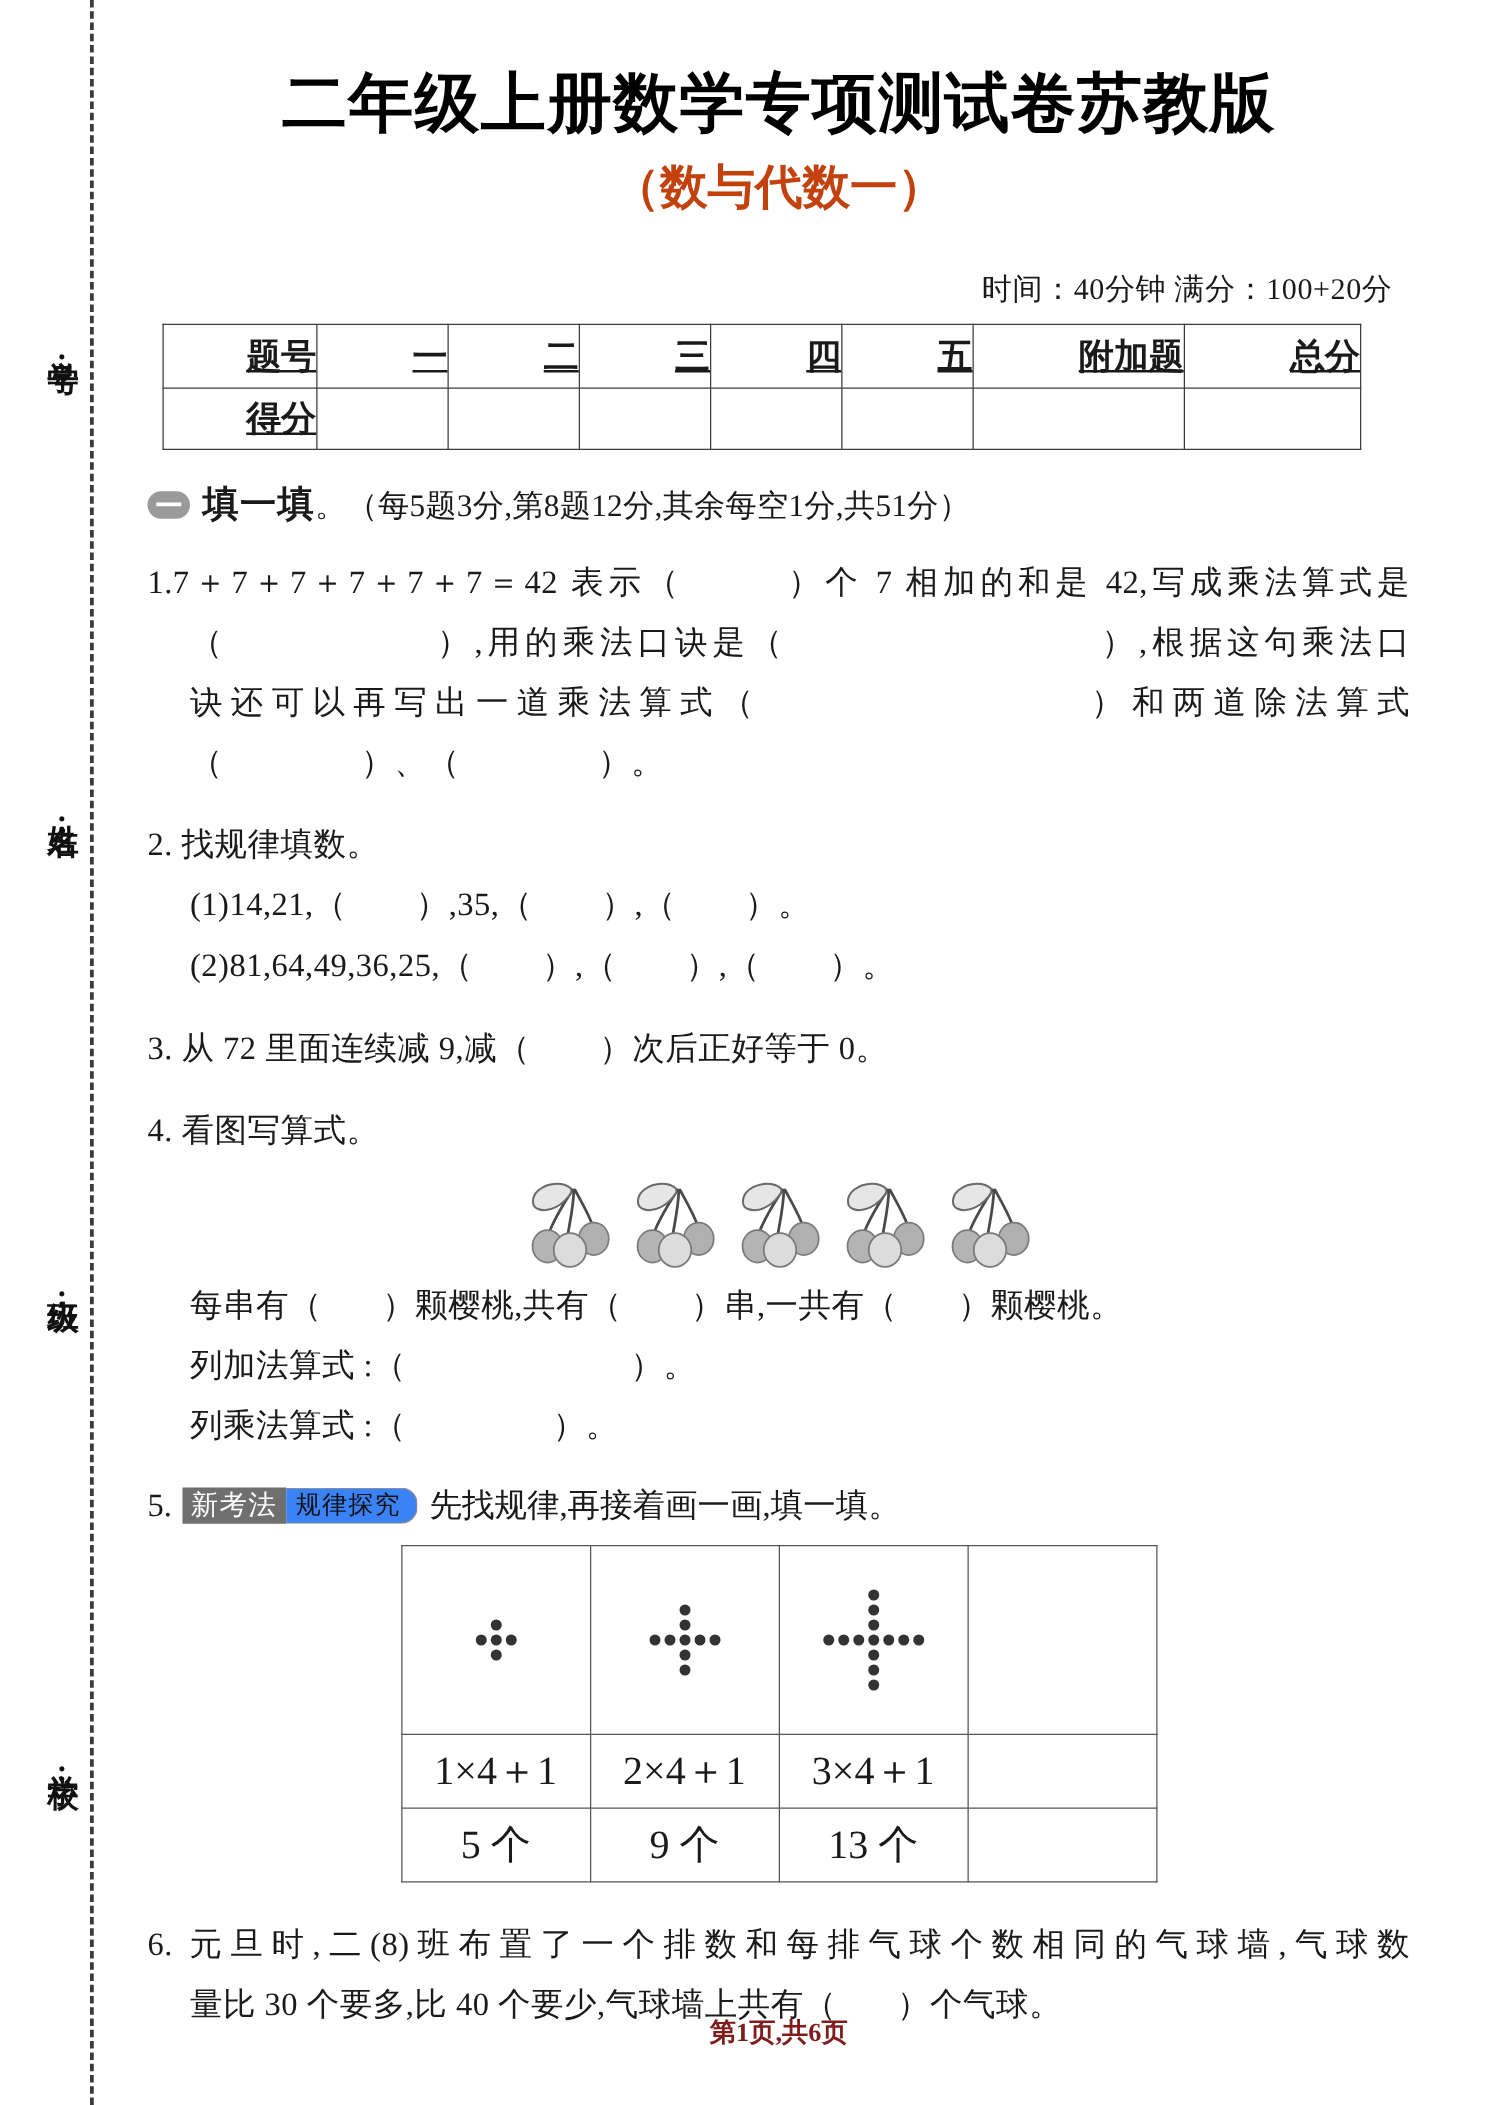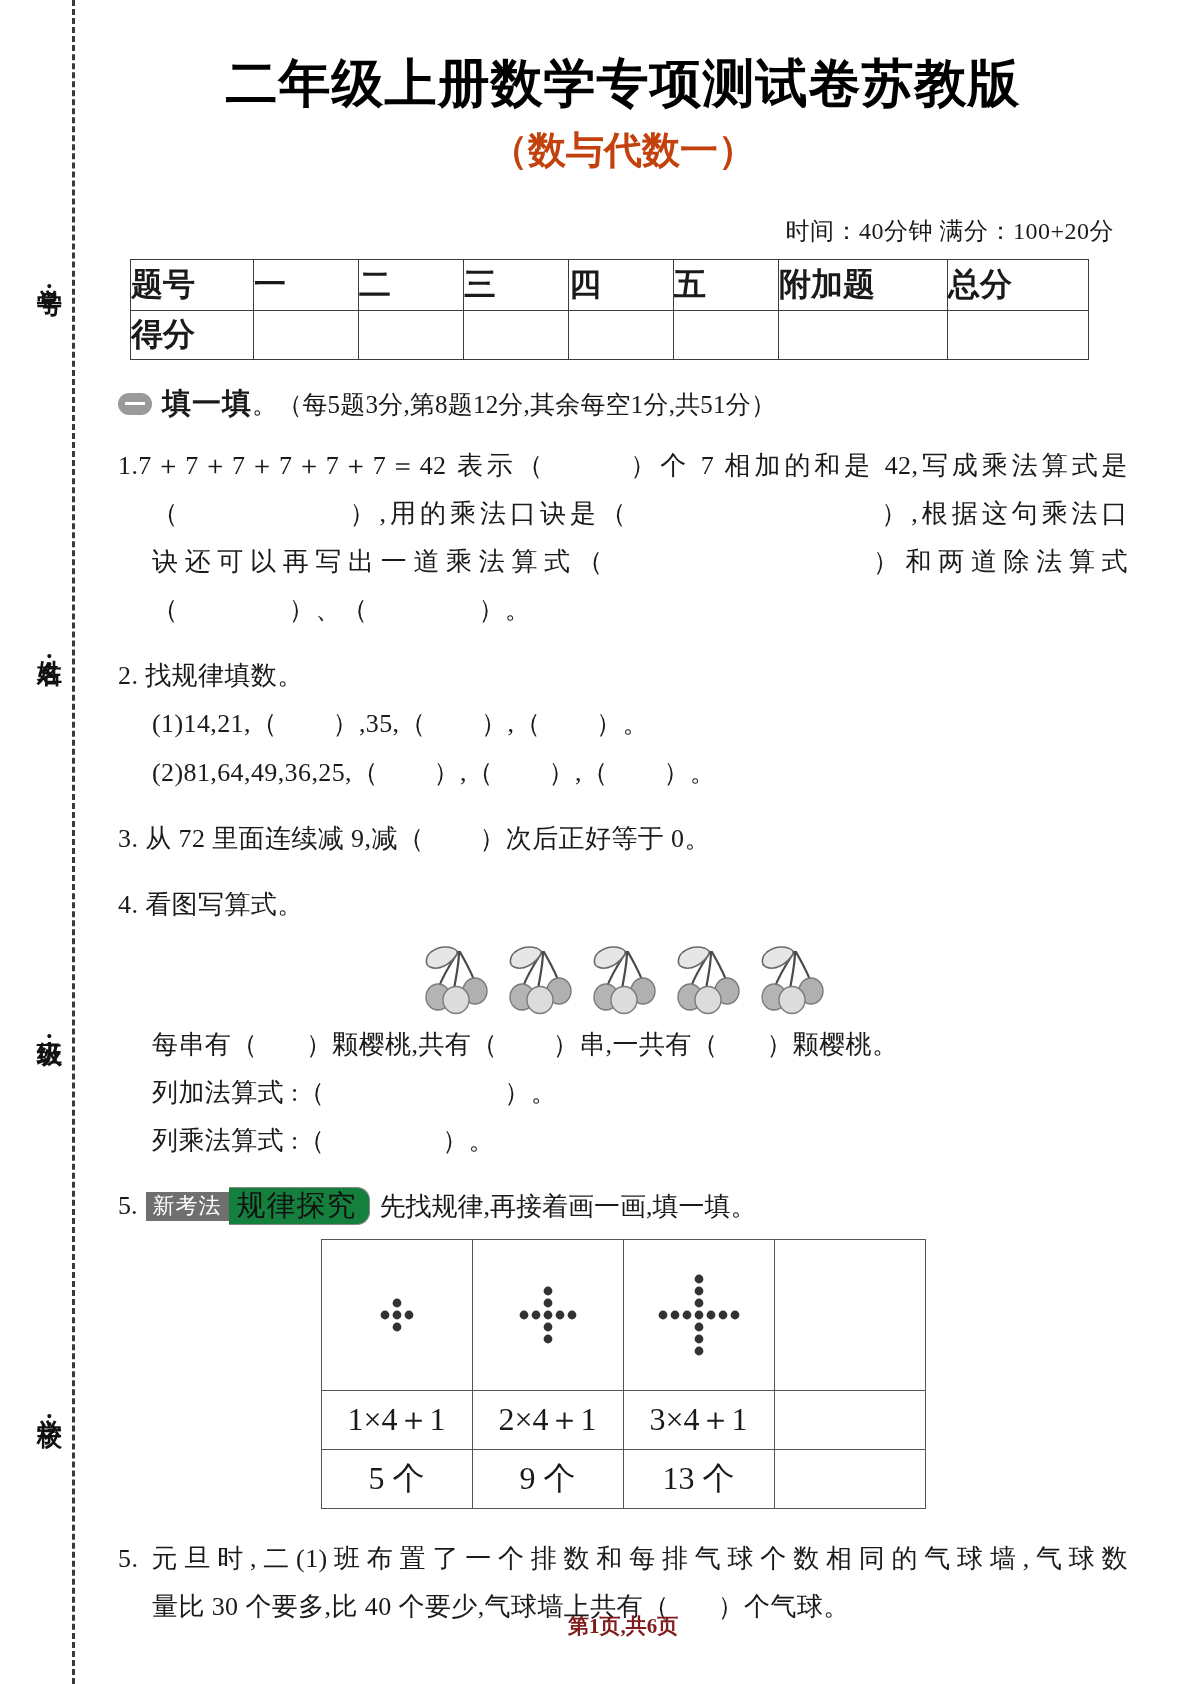--- a/index.html
+++ b/index.html
@@ -96,25 +96,26 @@
   
   table.score {
     border-collapse: collapse;
     width: 944px;
     margin: 12px 0 0 12px;
     table-layout: fixed;
   }
   table.score td {
     border: 1.6px solid #3c3c3c;
     height: 50px;
-    text-align: left;
+    text-align: right;
     vertical-align: middle;
-    font-size: 32px;
+    font-size: 28px;
     font-weight: 700;
     padding: 0;
+    text-decoration: underline;
   }
   table.score td.c-lead { width: 122px; }
   table.score td.c-num  { width: 104px; }
   table.score td.c-extra{ width: 168px; }
   table.score td.c-total{ width: 140px; }
   table.score tr.row-score td { height: 48px; }
 
   
   .sec-head {
     display: flex;
@@ -187,23 +188,23 @@
   .badge-dark {
     background: #6f6f6f;
     color: #fff;
     font-size: 22px;
     padding: 3px 7px 4px 7px;
     font-weight: 400;
     letter-spacing: 1px;
     line-height: 1;
   }
   .badge-light {
-    background: #15803d;
+    background: #3b82f6;
     color: #111;
-    font-size: 29px;
+    font-size: 20px;
     padding: 3px 12px 4px 8px;
     border: 1.4px solid #8a8a8a;
     border-left: none;
     border-radius: 0 13px 13px 0;
     font-weight: 400;
     letter-spacing: 1px;
     line-height: 1;
   }
   .q5-text { margin-left: 10px; font-size: 26px; }
 
@@ -446,20 +447,20 @@
           <td>5 个</td>
           <td>9 个</td>
           <td>13 个</td>
           <td></td>
         </tr>
       </tbody>
         </table>
     </div>
 
     <div class="q q6">
-      <div class="q-line just">5. 元旦时,二(1)班布置了一个排数和每排气球个数相同的气球墙,气球数</div>
+      <div class="q-line just">6. 元旦时,二(8)班布置了一个排数和每排气球个数相同的气球墙,气球数</div>
       <div class="q-line indent">量比 30 个要多,比 40 个要少,气球墙上共有（       ）个气球。</div>
     </div>
 
     <div class="footer">第1页,共6页</div>
 
   </div>
 </div>
 
 </body></html>

